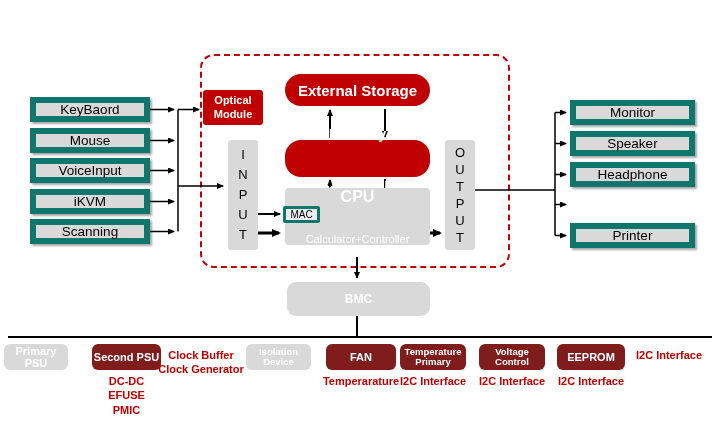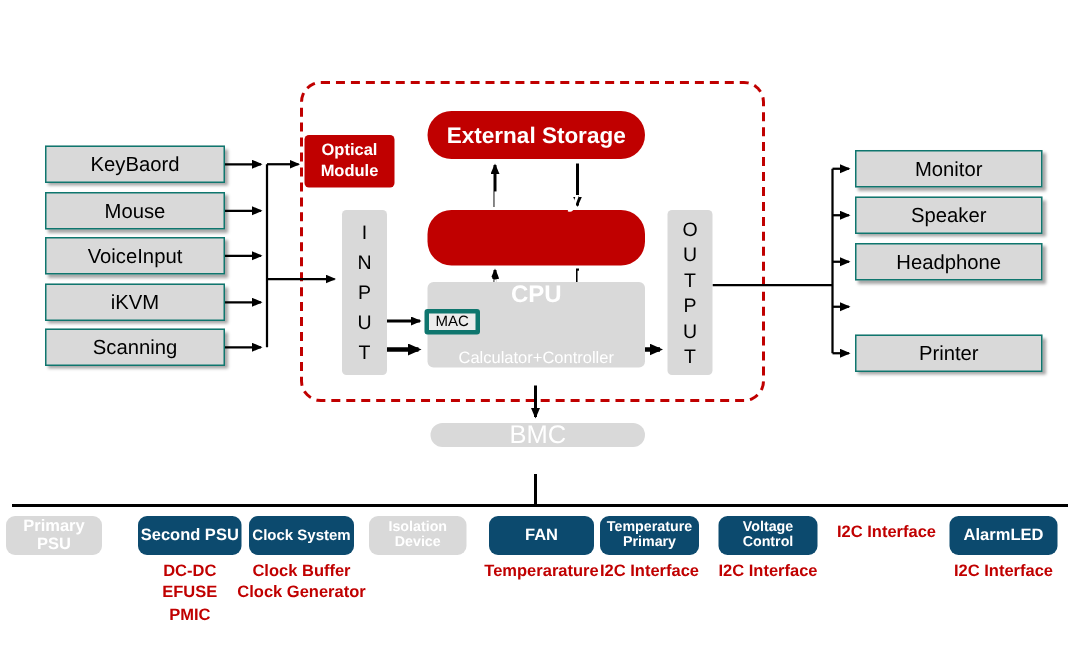--- a/index.html
+++ b/index.html
@@ -8,21 +8,21 @@
 
   
   #wires{position:absolute;left:0;top:0;z-index:1;}
 
   
   .dashed-frame{position:absolute;left:200px;top:54px;width:310px;height:214px;
     border:2px dashed #C00000;border-radius:14px;z-index:0;box-sizing:border-box;}
 
   
   .dev{position:absolute;left:30px;width:120px;height:25px;background:#D9D9D9;
-    border:1px solid #0f766e;box-shadow:2px 2px 2px rgba(0,0,0,.35);
+    border:6px solid #0f766e;box-shadow:2px 2px 2px rgba(0,0,0,.35);
     display:flex;align-items:center;justify-content:center;
     font-size:13.5px;color:#000;z-index:2;box-sizing:border-box;}
   .dev.right{left:570px;width:125px;}
 
   
   .vbox{position:absolute;top:140px;width:30px;height:110px;background:#D9D9D9;
     border-radius:3px;display:flex;align-items:center;justify-content:center;
     text-align:center;font-size:13px;color:#000;white-space:pre-line;z-index:2;}
   #input-box{left:228px;line-height:20px;}
   #output-box{left:445px;line-height:17px;}
@@ -40,33 +40,33 @@
 
   
   #cpu{position:absolute;left:285px;top:188px;width:145px;height:57px;background:#D9D9D9;
     color:#fff;border-radius:4px;display:flex;flex-direction:column;align-items:center;
     justify-content:space-between;text-align:center;z-index:2;}
   .cpu-title{font-size:16px;font-weight:bold;line-height:1.1;}
   .cpu-sub{font-size:11px;margin-top:3px;}
   #mac{position:absolute;left:283px;top:206px;width:37px;height:17px;background:#ECECEC;
     border:3px solid #0f766e;border-radius:2px;color:#000;font-size:10px;
     display:flex;align-items:center;justify-content:center;z-index:3;box-sizing:border-box;}
-  #bmc{position:absolute;left:287px;top:282px;width:143px;height:16px;background:#D9D9D9;
-    color:#fff;border-radius:9px;font-size:17px;font-weight:normal;
+  #bmc{position:absolute;left:287px;top:282px;width:143px;height:34px;background:#D9D9D9;
+    color:#fff;border-radius:9px;font-size:12px;font-weight:bold;
     display:flex;align-items:center;justify-content:center;z-index:2;}
 
   #pcie-label{position:absolute;left:285px;top:57px;width:145px;text-align:center;
     color:#C00000;font-size:11px;font-weight:bold;z-index:2;}
 
   
   .bmod{position:absolute;top:344px;display:flex;flex-direction:column;align-items:center;z-index:2;}
   .bbox{align-self:stretch;height:26px;border-radius:6px;display:flex;align-items:center;
     justify-content:center;color:#fff;font-weight:bold;font-size:11px;line-height:1.1;
     text-align:center;padding:0 1px;box-sizing:border-box;}
-  .bbox.red{background:#0c4a6e;}
+  .bbox.red{background:#7f1d1d;}
   .bbox.gray{background:#D9D9D9;}
   .bbox.fs10{font-size:10px;}
   .bbox.fs9{font-size:9.5px;}
   .bsub{color:#C00000;font-weight:bold;font-size:11px;line-height:1.3;
     width:max-content;text-align:left;}
   .bsub.first{margin-top:4px;}
 </style>
 </head>
 <body>
 
@@ -160,21 +160,20 @@
   </div>
 
   <div class="bmod" style="left:92px;width:69px">
     <div class="bbox red">Second PSU</div>
     <div class="bsub first">DC-DC</div>
     <div class="bsub">EFUSE</div>
     <div class="bsub">PMIC</div>
   </div>
 
   <div class="bmod" style="left:166px;width:70px">
-    <div class="bbox red fs10">Clock System</div>
     <div class="bsub first">Clock Buffer</div>
     <div class="bsub">Clock Generator</div>
   </div>
 
   <div class="bmod" style="left:246px;width:65px">
     <div class="bbox gray fs9">Isolation Device</div>
   </div>
 
   <div class="bmod" style="left:326px;width:70px">
     <div class="bbox red">FAN</div>
@@ -185,21 +184,21 @@
     <div class="bbox red fs9">Temperature Primary</div>
     <div class="bsub first">I2C Interface</div>
   </div>
 
   <div class="bmod" style="left:479px;width:66px">
     <div class="bbox red fs9">Voltage Control</div>
     <div class="bsub first">I2C Interface</div>
   </div>
 
   <div class="bmod" style="left:557px;width:68px">
+    <div class="bbox red">EEPROM</div>
     <div class="bsub first">I2C Interface</div>
   </div>
 
   <div class="bmod" style="left:633px;width:72px">
-    <div class="bbox red">AlarmLED</div>
     <div class="bsub first">I2C Interface</div>
   </div>
 
 </div>
 
 </body></html>

